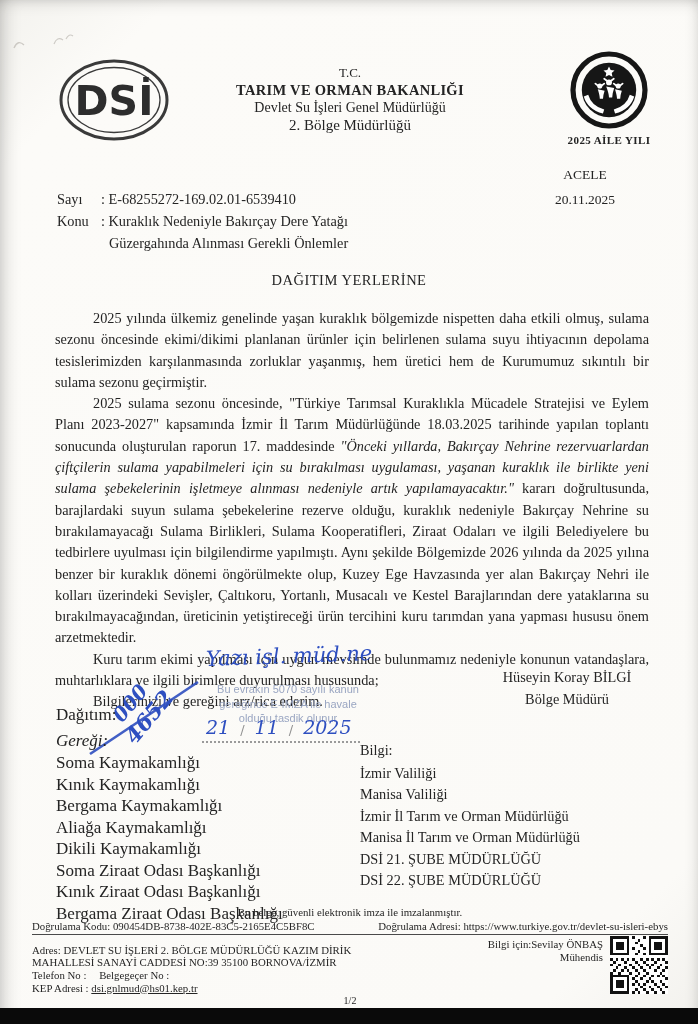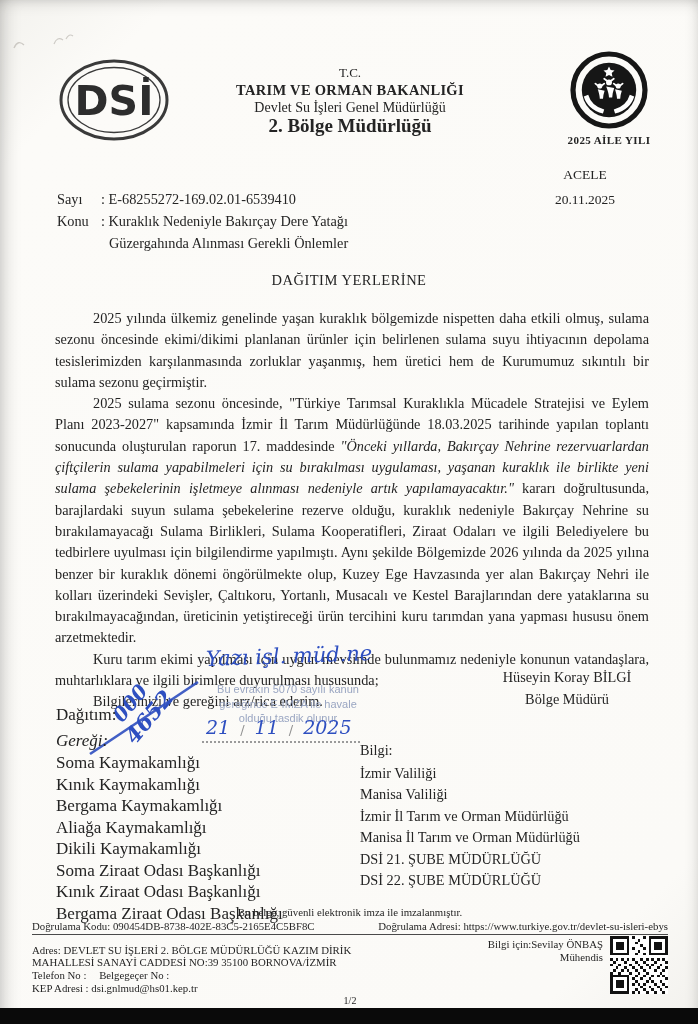--- a/index.html
+++ b/index.html
@@ -9,21 +9,21 @@
         box-shadow:inset 14px 0 20px -14px rgba(0,0,0,.28), inset -10px 0 16px -12px rgba(0,0,0,.2),
                    inset 0 12px 18px -14px rgba(0,0,0,.22);}
   .pencil{position:absolute;top:26px;left:6px;opacity:.65;}
 
   
   .dsi-logo{position:absolute;left:58px;top:58px;}
   .letterhead{position:absolute;top:64px;left:170px;width:360px;text-align:center;line-height:17.5px;}
   .lh-tc{font-size:13px;}
   .lh-min{font-size:14.5px;font-weight:bold;letter-spacing:.3px;}
   .lh-dir{font-size:14px;}
-  .lh-reg{font-size:19px;font-weight:bold;}
+  .lh-reg{font-size:15px;}
   .emblem{position:absolute;left:552px;top:50px;width:114px;text-align:center;}
   .emblem-caption{font-size:11px;font-weight:bold;letter-spacing:.4px;margin-top:0px;}
 
   
   .acele{position:absolute;top:162px;right:48px;width:130px;text-align:center;font-size:13.5px;line-height:25px;}
   .meta{position:absolute;left:57px;top:188px;font-size:14.3px;line-height:22px;}
   .meta-row{display:flex;}
   .meta-lbl{width:44px;}
   .konu-l2{padding-left:8px;}
   .salutation{position:absolute;top:272px;left:0;right:0;text-align:center;font-size:14.5px;letter-spacing:.5px;}
@@ -52,21 +52,21 @@
   .dist-right{position:absolute;left:360px;top:740px;font-size:14.3px;line-height:21.5px;}
   .dist-right .h2{margin-bottom:1px;}
 
   
   .footer{position:absolute;left:32px;right:30px;top:906px;font-size:10.8px;line-height:12.6px;}
   .f-esign{text-align:center;margin-bottom:1px;}
   .f-verify{display:flex;justify-content:space-between;border-bottom:1.3px solid #4a4a4a;
             padding-bottom:2px;margin-bottom:3px;}
   .f-cols{display:flex;justify-content:space-between;align-items:flex-end;}
   .f-right{display:flex;gap:7px;text-align:right;}
-  .kep-link{}
+  .kep-link{text-decoration:underline;}
   .f-page{position:absolute;left:0;right:0;top:89px;text-align:center;font-size:10px;}
   .qr{margin-top:-2px;}
   .bottom-bar{position:absolute;left:0;right:0;bottom:0;height:16px;background:#0a0a0a;}
 </style>
 </head>
 <body>
 
 <div class="photo">
   <div class="page">
 

